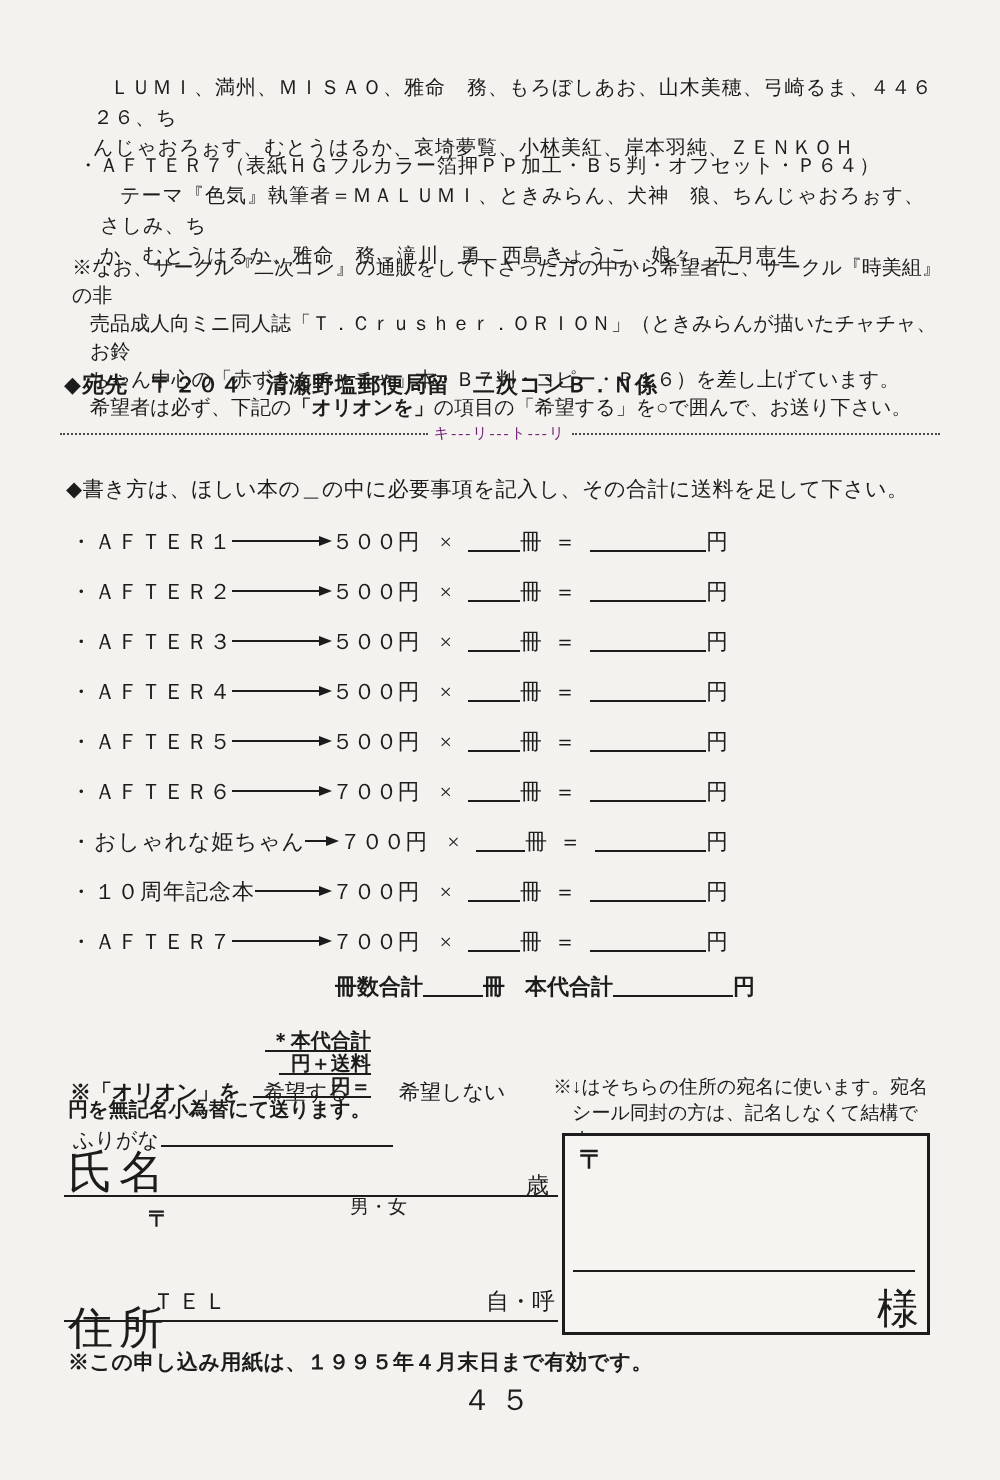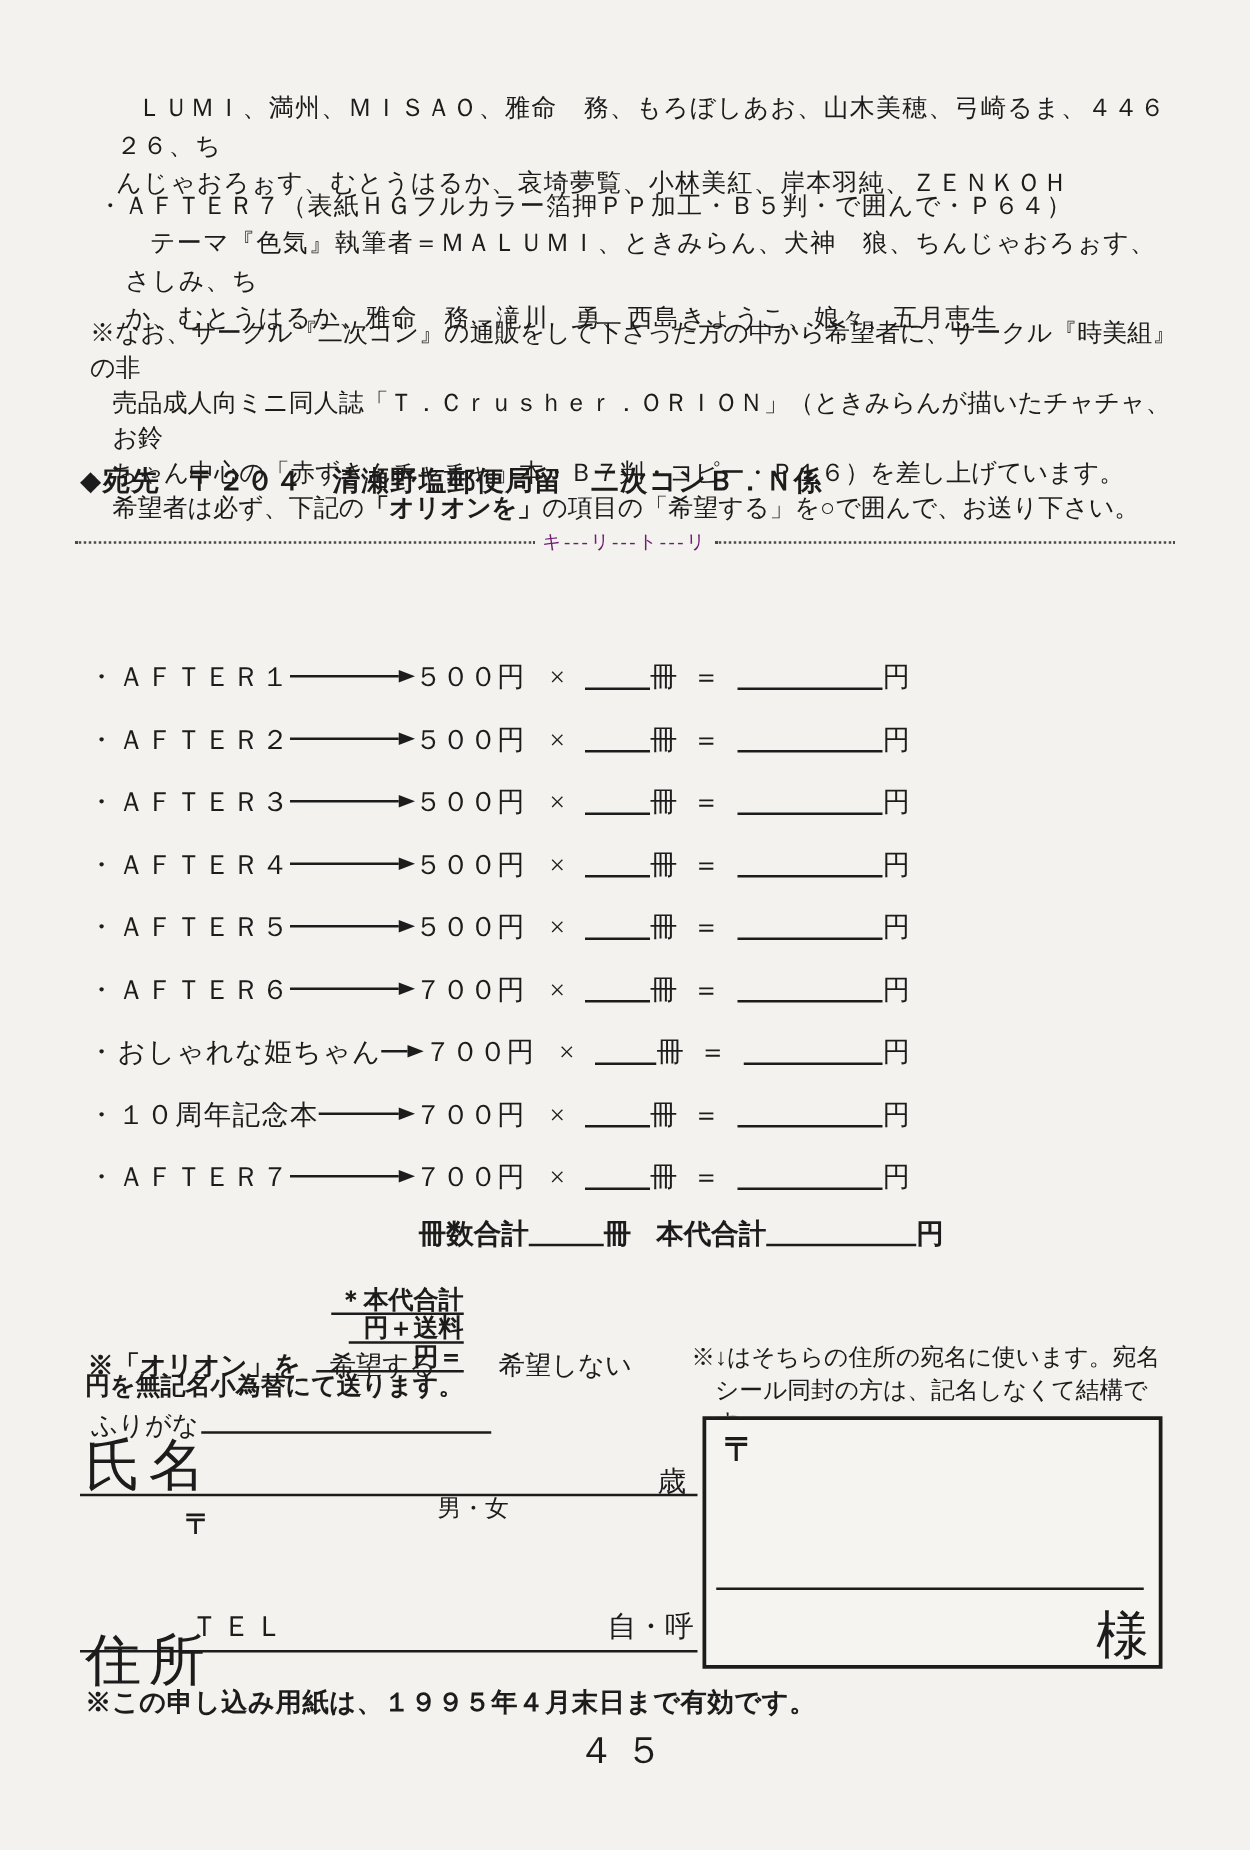--- a/index.html
+++ b/index.html
@@ -84,21 +84,21 @@
 <body>
 
 <div class="page">
 
   <div class="abs contributors">
     <div class="l1">ＬＵＭＩ、満州、ＭＩＳＡＯ、雅命　務、もろぼしあお、山木美穂、弓崎るま、４４６２６、ち</div>
     <div>んじゃおろぉす、むとうはるか、哀埼夢覧、小林美紅、岸本羽純、ＺＥＮＫＯＨ</div>
   </div>
 
   <div class="abs after7">
-    <div>・ＡＦＴＥＲ７（表紙ＨＧフルカラー箔押ＰＰ加工・Ｂ５判・で囲んで・Ｐ６４）</div>
+    <div>・ＡＦＴＥＲ７（表紙ＨＧフルカラー箔押ＰＰ加工・Ｂ５判・オフセット・Ｐ６４）</div>
     <div class="details">
       <div class="dl1">テーマ『色気』執筆者＝ＭＡＬＵＭＩ、ときみらん、犬神　狼、ちんじゃおろぉす、さしみ、ち</div>
       <div>か、むとうはるか、雅命　務、滝川　勇、西島きょうこ、娘々、五月恵生</div>
     </div>
   </div>
 
   <div class="abs note">
     <div>※なお、サークル『二次コン』の通販をして下さった方の中から希望者に、サークル『時美組』の非</div>
     <div class="ind">売品成人向ミニ同人誌「Ｔ．Ｃｒｕｓｈｅｒ．ＯＲＩＯＮ」（ときみらんが描いたチャチャ、お鈴</div>
     <div class="ind">ちゃん中心の「赤ずきんチャチャ」本・Ｂ７判・コピー・Ｐ１６）を差し上げています。</div>
@@ -108,20 +108,21 @@
   </div>
 
   <div class="abs addr-line">◆宛先　〒２０４　清瀬野塩郵便局留　二次コンＢ．Ｎ係</div>
 
   <div class="abs cutline">
     <span class="dots"></span>
     <span class="cut-text">キ---リ---ト---リ</span>
     <span class="dots"></span>
   </div>
 
+  <div class="abs howto">◆書き方は、ほしい本の＿の中に必要事項を記入し、その合計に送料を足して下さい。</div>
 
   <div class="abs order-table">
     <div class="order-row">
       <span class="bullet">・</span>
       <span class="olabel">ＡＦＴＥＲ１</span>
       <span class="arrow">
           <span class="shaft"></span>
           <span class="head"></span>
         </span>
       <span class="price">５００円</span>

